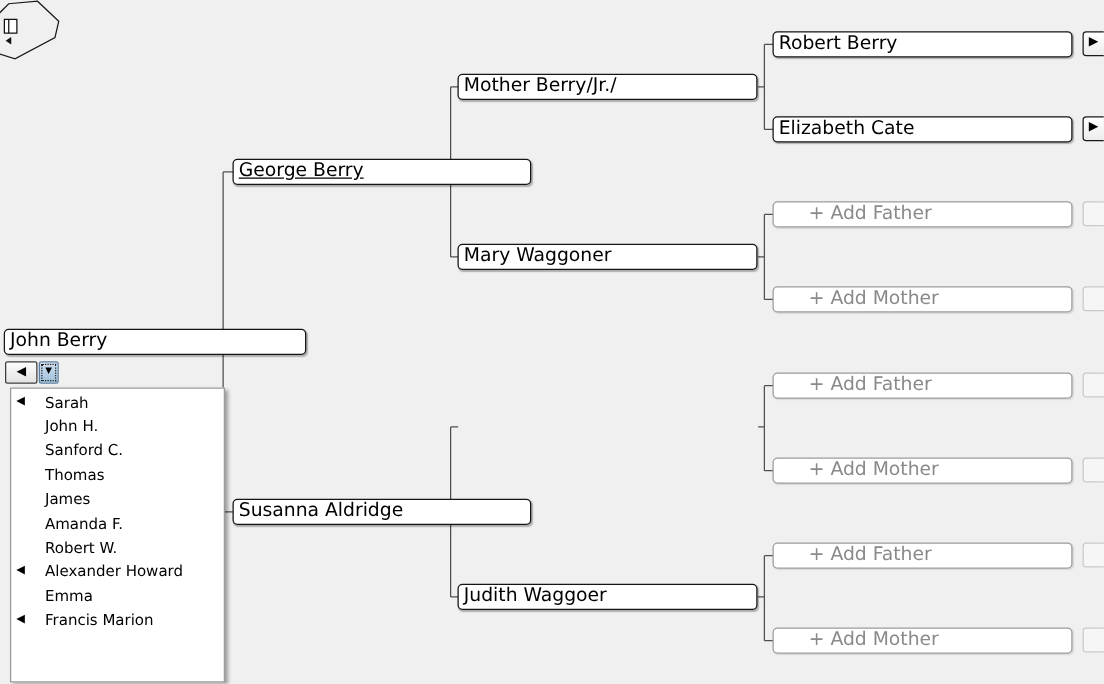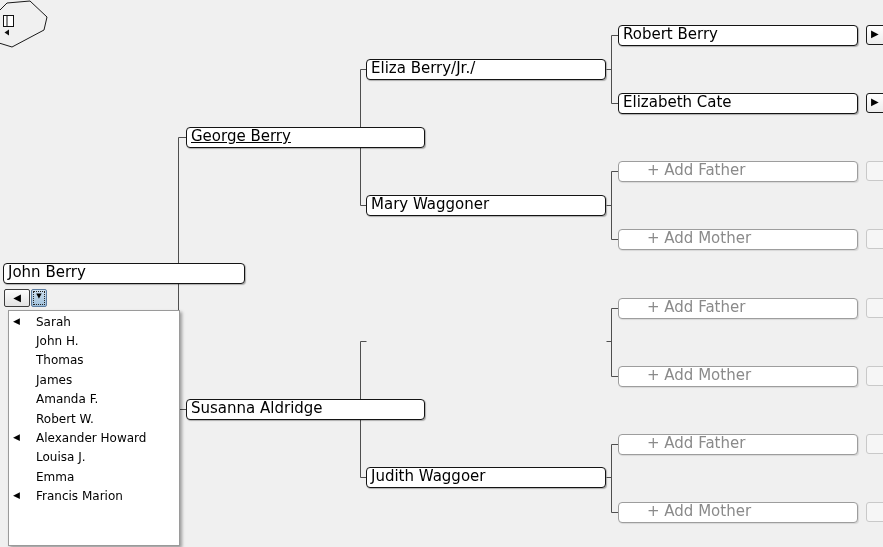--- a/index.html
+++ b/index.html
@@ -138,51 +138,51 @@
 
   <div id="children-menu">
       <div class="menu-row">
         <span class="arr">◀</span>
         <span>Sarah</span>
       </div>
       <div class="menu-row">
         <span>John H.</span>
       </div>
       <div class="menu-row">
+        <span>Sanford C.</span>
+      </div>
+      <div class="menu-row">
         <span>Thomas</span>
       </div>
       <div class="menu-row">
         <span>James</span>
       </div>
       <div class="menu-row">
         <span>Amanda F.</span>
       </div>
       <div class="menu-row">
         <span>Robert W.</span>
       </div>
       <div class="menu-row">
         <span class="arr">◀</span>
         <span>Alexander Howard</span>
       </div>
       <div class="menu-row">
-        <span>Louisa J.</span>
-      </div>
-      <div class="menu-row">
         <span>Emma</span>
       </div>
       <div class="menu-row">
         <span class="arr">◀</span>
         <span>Francis Marion</span>
       </div>
     </div>
 
 <div class="pbox" style="left: 3px; top: 263px; width: 242px;">John Berry</div>
     <div class="pbox" style="left: 186px; top: 127px; width: 239px; text-decoration: underline;">George Berry</div>
     <div class="pbox" style="left: 186px; top: 399px; width: 239px;">Susanna Aldridge</div>
-    <div class="pbox" style="left: 366px; top: 59px; width: 240px;">Eliza Berry/Jr./</div>
+    <div class="pbox" style="left: 366px; top: 59px; width: 240px;">Mother Berry/Jr./</div>
     <div class="pbox" style="left: 366px; top: 195px; width: 240px;">Mary Waggoner</div>
     <div class="pbox" style="left: 366px; top: 467px; width: 240px;">Judith Waggoer</div>
     <div class="pbox" style="left: 618px; top: 25px; width: 240px;">Robert Berry</div>
     <div class="pbox" style="left: 618px; top: 93px; width: 240px;">Elizabeth Cate</div>
     <div class="pbox add" style="left: 618px; top: 161px; width: 240px;">+ Add Father</div>
     <div class="pbox add" style="left: 618px; top: 229px; width: 240px;">+ Add Mother</div>
     <div class="pbox add" style="left: 618px; top: 298px; width: 240px;">+ Add Father</div>
     <div class="pbox add" style="left: 618px; top: 366px; width: 240px;">+ Add Mother</div>
     <div class="pbox add" style="left: 618px; top: 434px; width: 240px;">+ Add Father</div>
     <div class="pbox add" style="left: 618px; top: 502px; width: 240px;">+ Add Mother</div>

